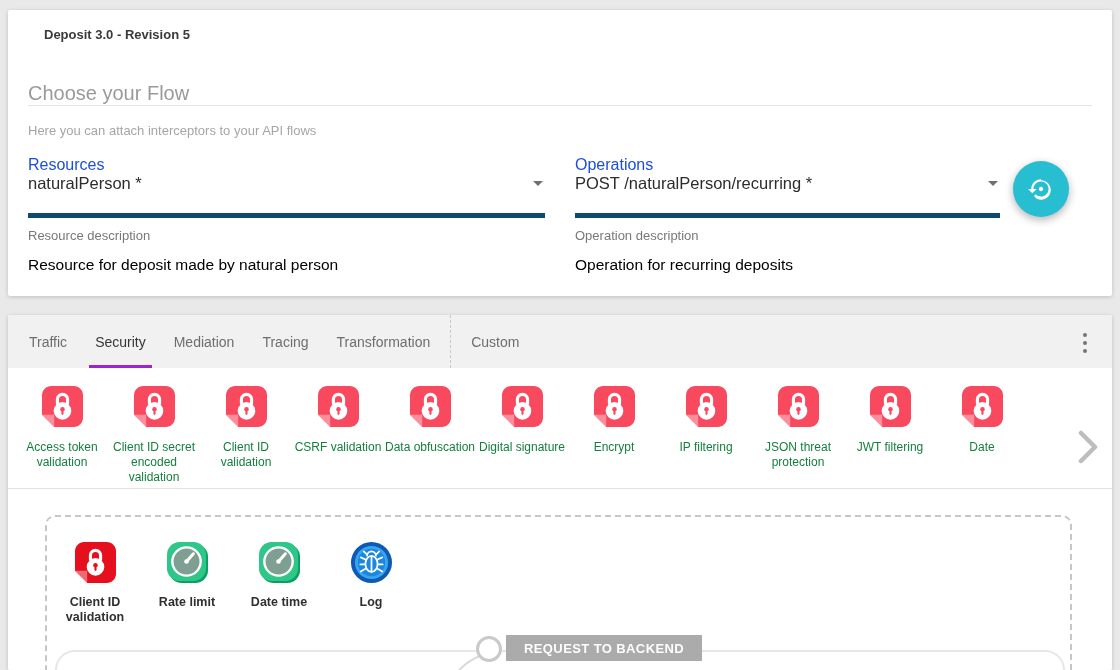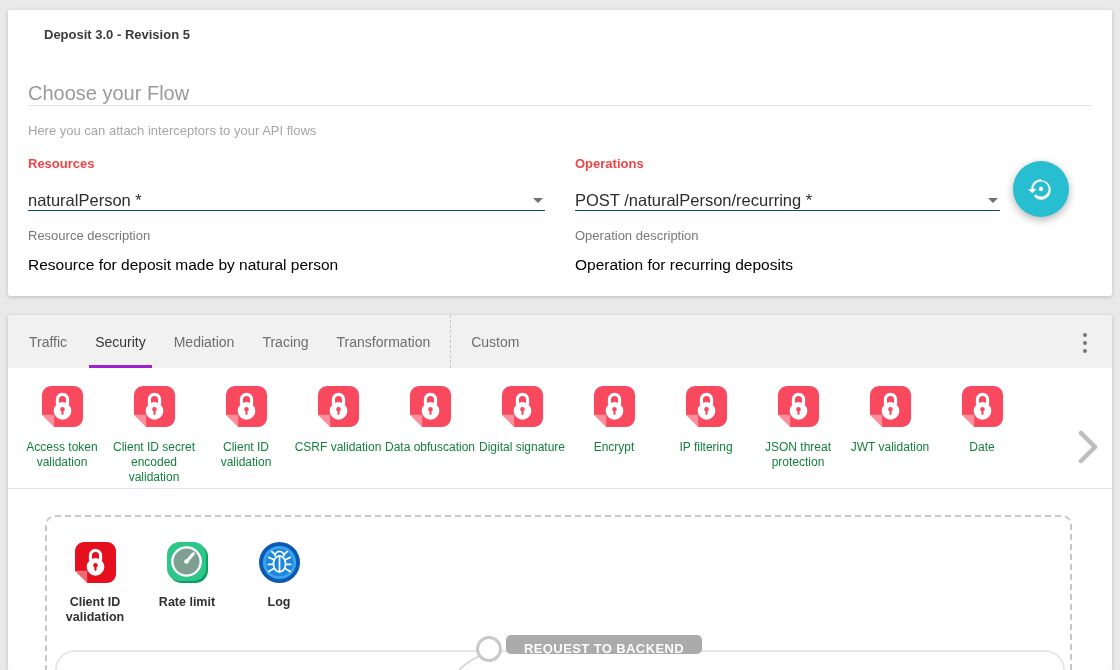--- a/index.html
+++ b/index.html
@@ -15,22 +15,22 @@
   .card1 { left:8px; top:10px; width:1104px; height:286px; }
   .card2 { left:8px; top:315px; width:1104px; height:355px; overflow:hidden; }
 
   
   .api-title { position:absolute; left:20px; top:17px; font-size:13px; font-weight:bold; color:#3a3a3a;margin-left:16px; }
   .flow-heading { position:absolute; left:20px; top:72px; width:1064px; font-size:20px; color:#9a9a9a; padding-bottom:0; border-bottom:1px solid #e2e2e2; }
   .flow-sub { position:absolute; left:20px; top:113px; font-size:13px; color:#a6a6a6; }
   .form-row { position:absolute; left:20px; top:146px; width:1064px; display:flex; }
   .col-left { width:517px; }
   .col-right { width:425px; margin-left:30px; }
-  .field-label { font-size:13px; color:#ef4444;font-weight:bold; }
-  .field-value { margin-top:20px; padding-bottom:0; border-bottom:1px solid #0c4a6e; font-size:16.5px; color:#2d2d2d; position:relative; cursor:pointer; }
+  .field-label { font-size:16px; color:#1d4ed8; }
+  .field-value { margin-top:0; padding-bottom:20px; border-bottom:5px solid #0c4a6e; font-size:16.5px; color:#2d2d2d; position:relative; cursor:pointer; }
   .caret { position:absolute; right:2px; top:7px; width:0; height:0; border-left:5px solid transparent; border-right:5px solid transparent; border-top:5.5px solid #707070; }
   .desc-row { position:absolute; left:20px; top:218px; width:1064px; display:flex; }
   .desc-label { font-size:13px; color:#787878; }
   .desc-value { margin-top:13px; font-size:15.5px; color:#000000; }
   .fab { position:absolute; left:1005px; top:151px; width:56px; height:56px; border-radius:50%; background:#28bed2; box-shadow:0 3px 8px rgba(0,0,0,.3); display:flex; align-items:center; justify-content:center; cursor:pointer; }
 
   
   .tabbar { position:relative; height:53px; background:#f1f1f1; display:flex; align-items:stretch; }
   .tab { display:flex; align-items:center; padding:0 14px; font-size:14px; color:#6e6e6e; cursor:pointer; position:relative; white-space:nowrap;text-align:right; }
   .tab:first-child { margin-left:7px; }
@@ -50,21 +50,21 @@
   .scroll-next { position:absolute; right:14px; top:62px; cursor:pointer; }
 
   .flow-area { position:relative; height:181px; background:#fff; }
   .dashed-box { position:absolute; left:37px; top:26px; width:1027px; height:290px; border:2px dashed #c6c6c6; border-radius:10px; }
   .flow-items { position:absolute; left:41px; top:52px; display:flex; }
   .f-item { width:92px; display:flex; flex-direction:column; align-items:center; cursor:pointer; }
   .f-label { margin-top:11px; font-size:12.5px; font-weight:bold; line-height:15px; color:#303030; text-align:center; }
   .solid-track { position:absolute; left:47px; top:161px; width:1010px; height:160px; border:2px solid #e7e7e7; border-radius:20px; }
   .track-curve { position:absolute; left:432px; top:166px; }
   .node-circle { position:absolute; left:468px; top:147px; width:26px; height:26px; border:3.5px solid #c9c9c9; border-radius:50%; background:#fff; }
-  .backend-pill { position:absolute; left:498px; top:146px; height:19px; line-height:27px; padding:0 18px; background:#ababab; border-radius:5px; color:#fdfdfd; font-size:13px; font-weight:bold; letter-spacing:.4px; cursor:default; }
+  .backend-pill { position:absolute; left:498px; top:146px; height:26px; line-height:27px; padding:0 18px; background:#ababab; border-radius:0; color:#fdfdfd; font-size:13px; font-weight:bold; letter-spacing:.4px; cursor:default; }
   .hidden-defs { position:absolute; width:0; height:0; overflow:hidden; }
 </style>
 </head>
 <body>
 
 <svg class="hidden-defs" aria-hidden="true">
   <defs>
     <symbol id="lockBadge" viewBox="0 0 44 44">
       <path fill="currentColor" d="M10.5 1 H33.5 C38.7 1 43 5.3 43 10.5 V33.5 C43 38.7 38.7 43 33.5 43 H13.5 L1 30.5 V10.5 C1 5.3 5.3 1 10.5 1 Z"></path>
       <path fill="#ffffff" opacity="0.38" d="M13.5 43 L1 30.5 L13.5 30.5 Z"></path>
@@ -210,21 +210,21 @@
     <div class="p-item">
       <svg class="badge lock-pink">
           <use href="#lockBadge"></use>
         </svg>
       <div class="p-label">JSON threat protection</div>
     </div>
     <div class="p-item">
       <svg class="badge lock-pink">
           <use href="#lockBadge"></use>
         </svg>
-      <div class="p-label">JWT validation</div>
+      <div class="p-label">JWT filtering</div>
     </div>
     <div class="p-item">
       <svg class="badge lock-pink">
           <use href="#lockBadge"></use>
         </svg>
       <div class="p-label">Date</div>
     </div>
     <div class="scroll-next">
       <svg width="20" height="34" viewBox="0 0 20 34">
         <path d="M3 3 L17 17 L3 31" fill="none" stroke="#bdbdbd" stroke-width="4.5" stroke-linecap="round" stroke-linejoin="round"></path>
@@ -240,20 +240,26 @@
         <svg class="badge lock-red">
             <use href="#lockBadge"></use>
           </svg>
         <div class="f-label">Client ID validation</div>
       </div>
       <div class="f-item">
         <svg class="badge">
             <use href="#gaugeBadge"></use>
           </svg>
         <div class="f-label">Rate limit</div>
+      </div>
+      <div class="f-item">
+        <svg class="badge">
+            <use href="#gaugeBadge"></use>
+          </svg>
+        <div class="f-label">Date time</div>
       </div>
       <div class="f-item">
         <svg class="badge">
             <use href="#bugBadge"></use>
           </svg>
         <div class="f-label">Log</div>
       </div>
     </div>
 
     <div class="solid-track"></div>

